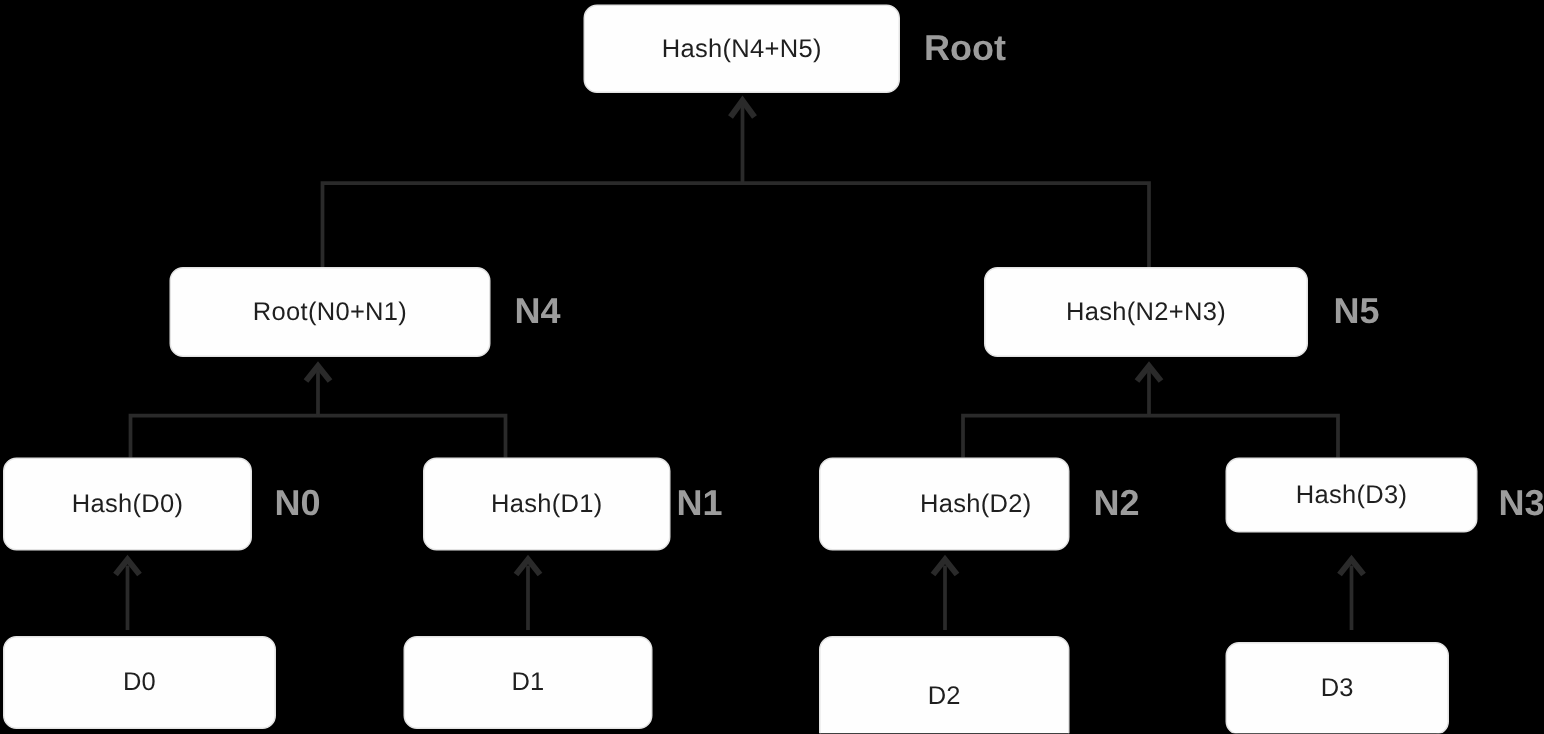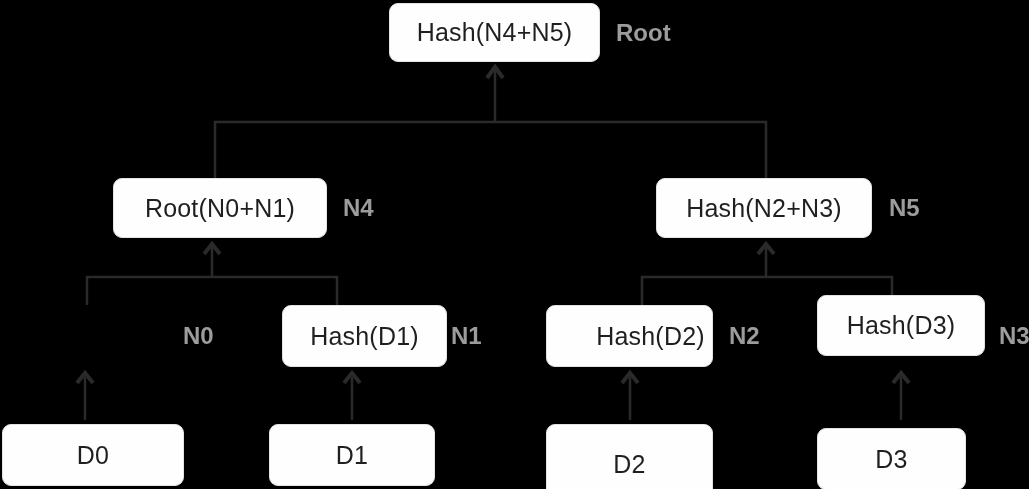--- a/index.html
+++ b/index.html
@@ -33,21 +33,21 @@
   }
   .node {
     position: absolute;
     box-sizing: border-box;
     background: var(--box-fill, #fff);
     border: 1.5px solid var(--box-border, #e6e6e6);
     border-radius: 9px;
     display: flex;
     align-items: center;
     justify-content: center;
-    font-size: 25px;
+    font-size: 17px;
     letter-spacing: 0.2px;
     color: var(--box-text, #1f1f1f);
   }
   .node-label {
     position: absolute;
     display: flex;
     align-items: center;
     font-size: 24px;
     font-weight: 700;
     color: var(--label-text, #9c9c9c);
@@ -88,29 +88,30 @@
 
   <div class="node" style="left:389px; top:3px; width:211px; height:59px;">Hash(N4+N5)</div>
   <div class="node-label" style="left:616px; top:3px; height:59px;">Root</div>
 
   <div class="node" style="left:113px; top:178px; width:214px; height:60px;">Root(N0+N1)</div>
   <div class="node-label" style="left:343px; top:178px; height:60px;">N4</div>
 
   <div class="node" style="left:656px; top:178px; width:216px; height:60px;">Hash(N2+N3)</div>
   <div class="node-label" style="left:889px; top:178px; height:60px;">N5</div>
 
+  <div class="node" style="left:2px; top:305px; width:166px; height:62px;">Hash(D0)</div>
   <div class="node-label" style="left:183px; top:305px; height:62px;">N0</div>
 
   <div class="node" style="left:282px; top:305px; width:165px; height:62px;">Hash(D1)</div>
   <div class="node-label" style="left:451px; top:305px; height:62px;">N1</div>
 
   <div class="node" style="left:546px; top:305px; width:167px; height:62px;padding-left:42px;">Hash(D2)</div>
   <div class="node-label" style="left:729px; top:305px; height:62px;">N2</div>
 
-  <div class="node" style="left:817px; top:295px; width:168px; height:61px;">Hash(D3)</div>
+  <div class="node" style="left:817px; top:305px; width:168px; height:50px;">Hash(D3)</div>
   <div class="node-label" style="left:999px; top:305px; height:62px;">N3</div>
 
   <div class="node" style="left:2px; top:424px; width:182px; height:62px;">D0</div>
   <div class="node" style="left:269px; top:424px; width:166px; height:62px;">D1</div>
   <div class="node" style="left:546px; top:424px; width:167px; height:80px;">D2</div>
   <div class="node" style="left:817px; top:428px; width:149px; height:62px;">D3</div>
 
 </div>
 
 </body></html>

